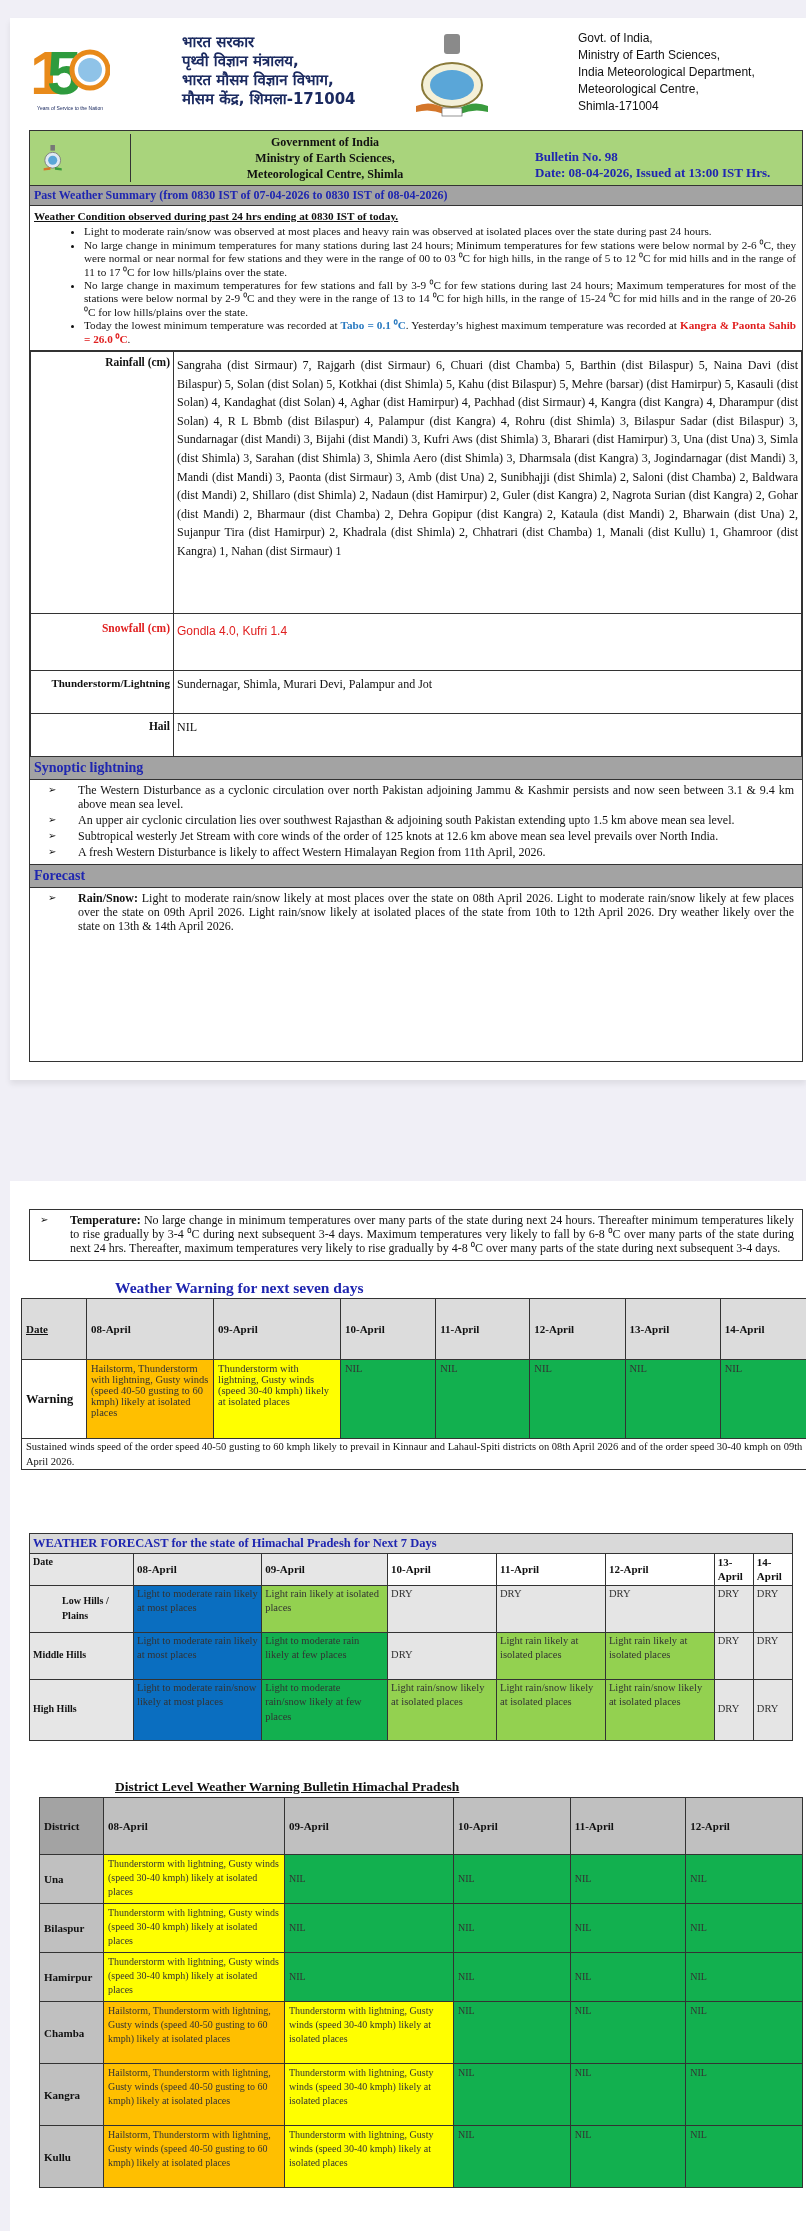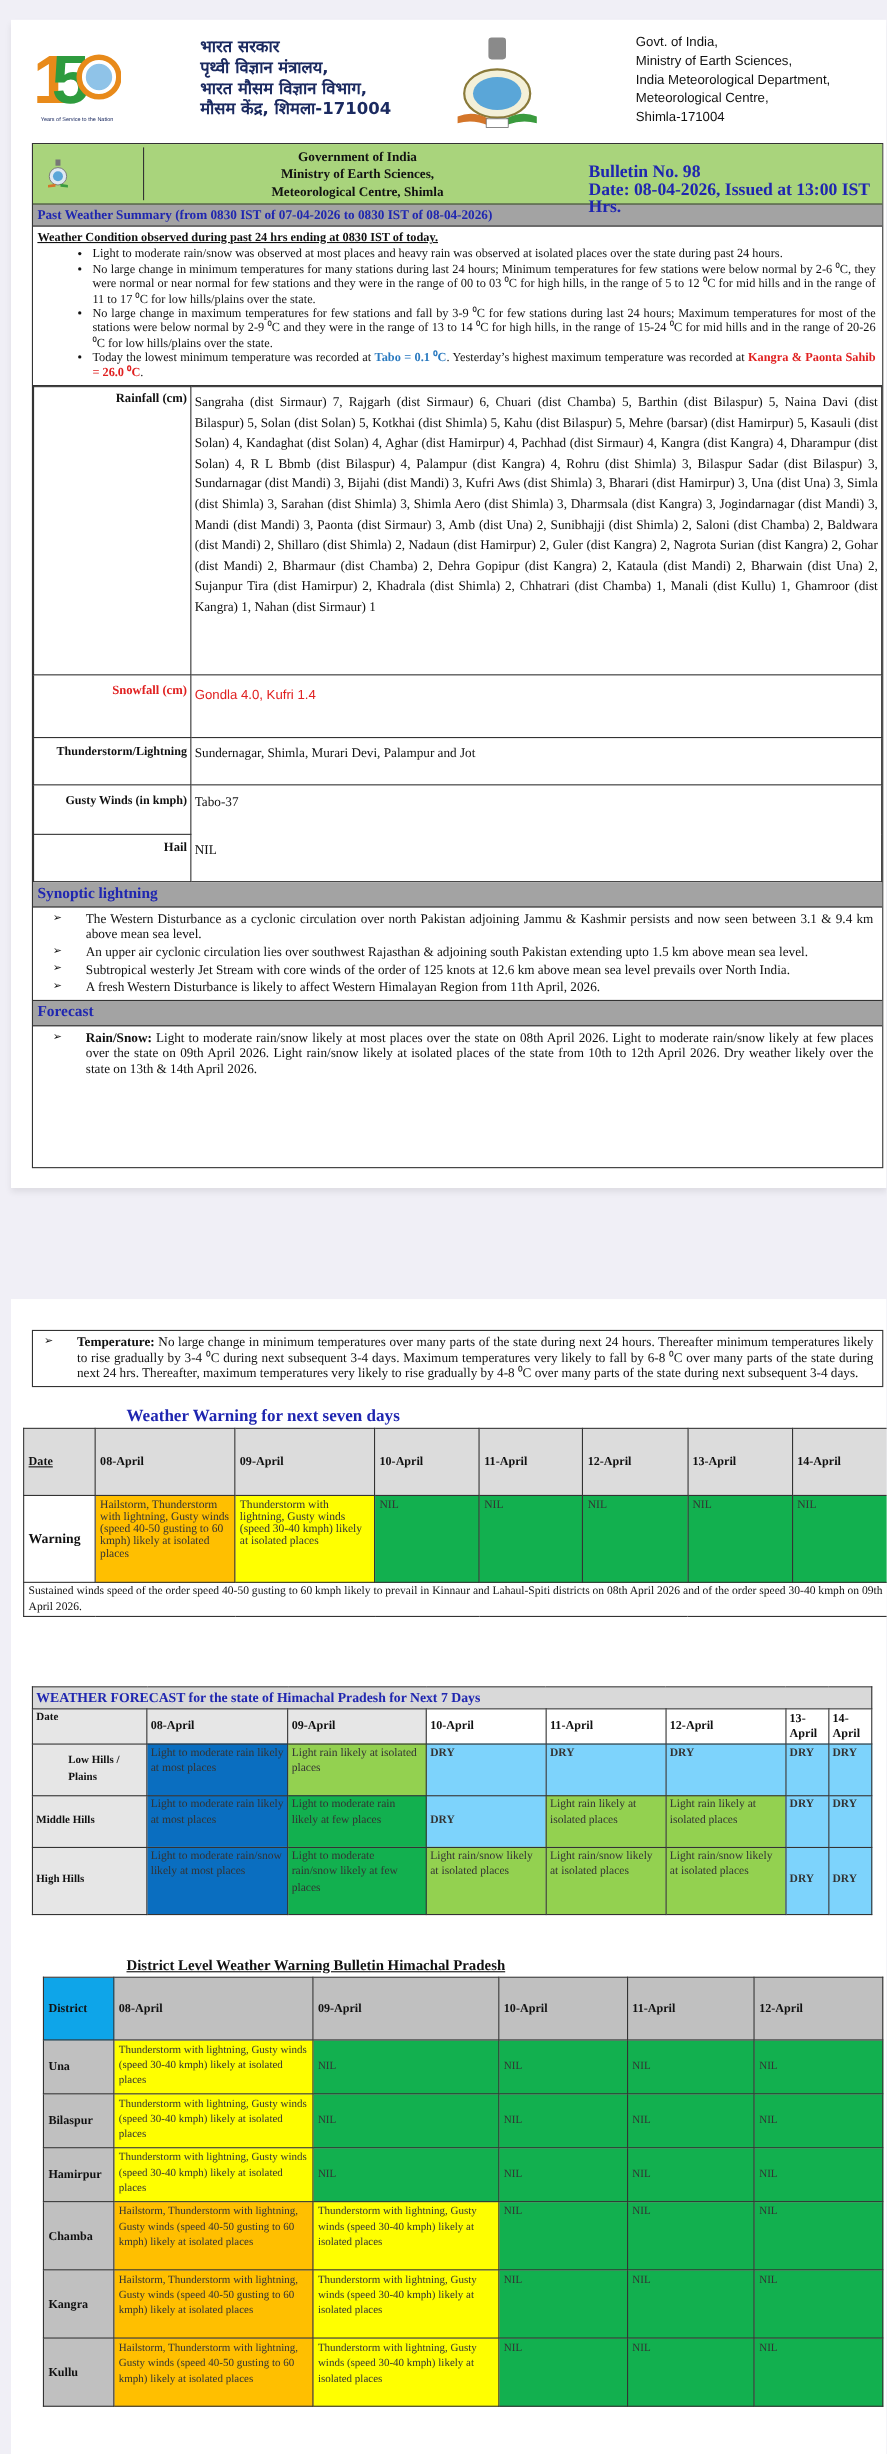--- a/index.html
+++ b/index.html
@@ -23,21 +23,21 @@
   .hindi { position: absolute; left: 172px; top: 15px; font-family: "DejaVu Sans", sans-serif; font-weight: bold; font-size: 15px; line-height: 19px; color: #1b2a60; }
   .emblem { position: absolute; left: 400px; top: 12px; width: 84px; height: 92px; }
   .eng { position: absolute; left: 568px; top: 12px; font-family: "Liberation Sans", sans-serif; font-size: 12px; line-height: 17px; color: #111; }
 
   
   .frame { position: absolute; left: 19px; width: 774px; border: 1.5px solid #333; box-sizing: border-box; }
   #frame1 { top: 112px; height: 932px; }
   .bh { background: #a9d47c; height: 54px; position: relative; border-bottom: 1px solid #333; }
   .bh .emb-sm { position: absolute; left: 8px; top: 3px; width: 52px; height: 48px; border-right: 1px solid #333; padding-right: 40px; }
   .bh .gov { position: absolute; left: 180px; top: 3px; width: 230px; text-align: center; font-weight: bold; font-size: 12px; line-height: 16px; }
-  .bh .bulletin { position: absolute; left: 505px; top: 18px; font-weight: bold; font-size: 16px; color: #1f26b0; line-height: 16px; }
+  .bh .bulletin { position: absolute; left: 505px; top: 18px; font-weight: bold; font-size: 13px; color: #1f26b0; line-height: 16px; }
   .bh .bulletin .date { margin-left: 0; }
   .sec-head { background: #a3a3a3; color: #1f26b0; font-weight: bold; font-size: 12px; padding: 2px 4px; border-bottom: 1px solid #333; }
   .sec-head.big { font-size: 14px; padding: 3px 4px; }
   .obs { padding: 4px 6px 4px 4px; font-size: 11.2px; line-height: 13.4px; border-bottom: 1px solid #333; }
   .obs .title { font-weight: bold; text-decoration: underline; margin-bottom: 2px; }
   .obs ul { margin: 0; padding-left: 50px; }
   .obs li { text-align: justify; margin-bottom: 0; }
   .blue { color: #2a7ac0; font-weight: bold; }
   .red { color: #e02020; font-weight: bold; }
 
@@ -68,31 +68,31 @@
   table.wf td { border: 1px solid #333; vertical-align: top; padding: 1px 3px; line-height: 14.5px; }
   table.wf .cap { background: #d9d9d9; color: #1f26b0; font-weight: bold; font-size: 12.5px; padding: 2px 3px; }
   table.wf .hdr { background: #e6e6e6; font-weight: bold; font-size: 11px; vertical-align: middle; height: 22px; }
   table.wf .rlbl { background: #e6e6e6; font-weight: bold; font-size: 10px; vertical-align: middle; width: 68px; }
   table.wf td.cell { color: #333; }
 
   .dl-title { position: absolute; left: 105px; top: 598px; font-weight: bold; font-size: 13.5px; text-decoration: underline; }
   table.dl { position: absolute; left: 29px; top: 616px; width: 764px; border-collapse: collapse; font-size: 10px; }
   table.dl td { border: 1px solid #333; vertical-align: top; padding: 2px 4px; line-height: 14px; color: #333; }
   table.dl .hdr { background: #c0c0c0; font-weight: bold; font-size: 11px; vertical-align: middle; height: 52px; color: #111; }
-  table.dl .hdr.first { background: #0ea5e9; }
+  table.dl .hdr.first { background: #a3a3a3; }
   table.dl .dname { background: #c0c0c0; font-weight: bold; font-size: 11px; vertical-align: middle; color: #111; width: 55px; }
   table.dl td.mid { vertical-align: middle; }
 
   .c-orange { background: #ffbf00; }
   .c-yellow { background: #ffff00; }
   .c-green  { background: #12b04f; }
   .c-blue   { background: #0a6ec0; }
   .c-lgreen { background: #93d150; }
   .c-mgreen { background: #12b04f; }
-  .c-white  { background: #7dd3fc; font-weight: bold; }
+  .c-white  { background: #e5e5e5; }
 </style>
 </head>
 <body>
 
 <div class="page" id="page1">
 
   <div class="lh">
     <svg class="logo150" viewBox="0 0 80 78">
       <text x="0" y="58" font-family="Liberation Sans, sans-serif" font-weight="bold" font-size="62" fill="#e88a1a">1</text>
       <text x="17" y="58" font-family="Liberation Sans, sans-serif" font-weight="bold" font-size="62" fill="#2e9b3e">5</text>
@@ -163,24 +163,20 @@
       </tr>
       <tr>
         <td class="lbl" style="color:#e02020; height:44px; padding-top:8px">Snowfall (cm)</td>
         <td class="val snow" style="padding-top:8px">Gondla 4.0, Kufri 1.4</td>
       </tr>
       <tr>
         <td class="lbl" style="height:32px; padding-top:6px; font-size:11px">Thunderstorm/Lightning</td>
         <td class="val" style="padding-top:4px">Sundernagar, Shimla, Murari Devi, Palampur and Jot</td>
       </tr>
       <tr>
-        <td class="lbl" style="height:32px; padding-top:8px; font-size:11px">Gusty Winds (in kmph)</td>
-        <td class="val" style="padding-top:6px; border-bottom:none">Tabo-37</td>
-      </tr>
-      <tr>
         <td class="lbl" style="height:32px; padding-top:6px">Hail</td>
         <td class="val" style="padding-top:4px; border-top:none">NIL</td>
       </tr>
     </tbody>
       </table>
 
     <div class="sec-head big">Synoptic lightning</div>
     <ul class="arrow-list" style="border-bottom:1px solid #333">
       <li>The Western Disturbance as a cyclonic circulation over north Pakistan adjoining Jammu &amp; Kashmir persists and now seen between 3.1 &amp; 9.4 km above mean sea level.</li>
       <li>An upper air cyclonic circulation lies over southwest Rajasthan &amp; adjoining south Pakistan extending upto 1.5 km above mean sea level.</li>

